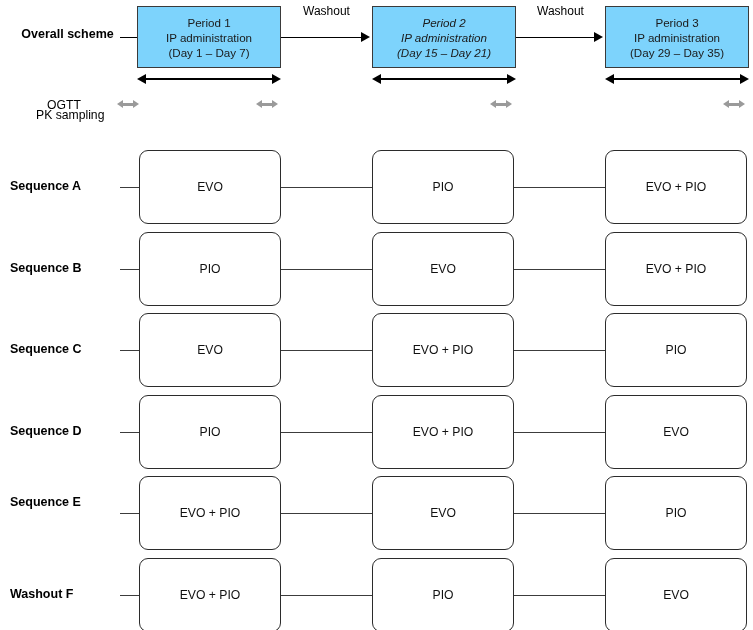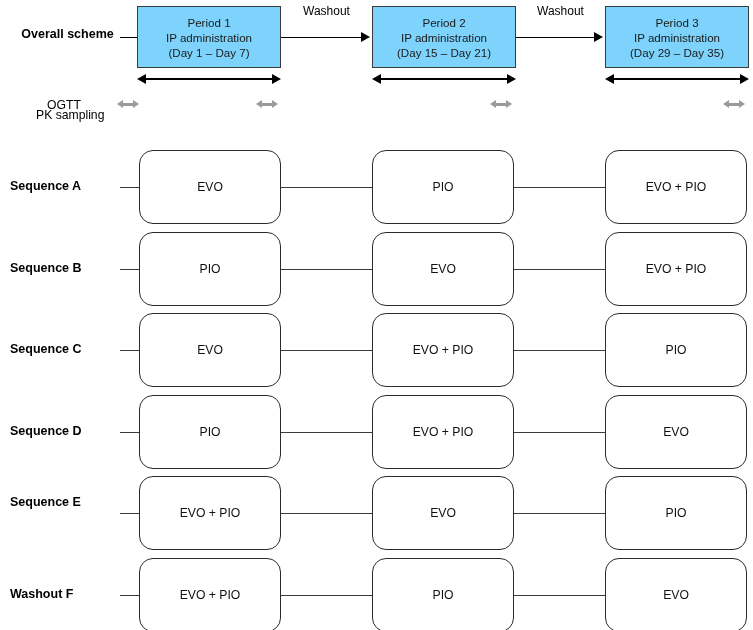--- a/index.html
+++ b/index.html
@@ -143,21 +143,21 @@
     font-size: 12.5px;
     font-weight: bold;
     color: #000;
     white-space: nowrap;
   }
   .seq-box {
     position: absolute;
     height: 74px;
     background: #ffffff;
     border: 1.4px solid #2b2b2b;
-    border-radius: 14px;
+    border-radius: 9px;
     box-sizing: border-box;
     display: flex;
     align-items: center;
     justify-content: center;
     font-size: 12.2px;
     color: #111;
     white-space: nowrap;
   }
   .seq-connector {
     position: absolute;
@@ -177,21 +177,21 @@
   <div class="period-box" style="left:137px; width:144px;">
     <span class="pline">Period 1</span>
     <span class="pline">IP administration</span>
     <span class="pline">(Day 1 – Day 7)</span>
   </div>
 
   <div class="washout-label" style="left:281px; width:91px;">Washout</div>
   <div class="hline" style="left:281px; top:37px; width:81px;"></div>
   <div class="arrowhead-r" style="left:361px; top:32px;"></div>
 
-  <div class="period-box" style="left:372px; width:144px;">
+  <div class="period-box" style="left:372px; width:144px;font-style:italic;">
     <span class="pline">Period 2</span>
     <span class="pline">IP administration</span>
     <span class="pline">(Day 15 – Day 21)</span>
   </div>
 
   <div class="washout-label" style="left:516px; width:89px;">Washout</div>
   <div class="hline" style="left:516px; top:37px; width:79px;"></div>
   <div class="arrowhead-r" style="left:594px; top:32px;"></div>
 
   <div class="period-box" style="left:605px; width:144px;">

